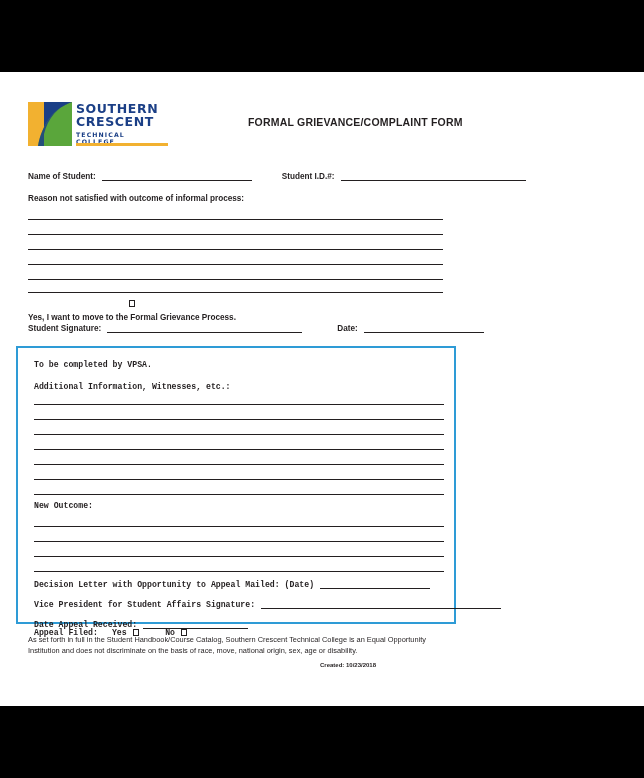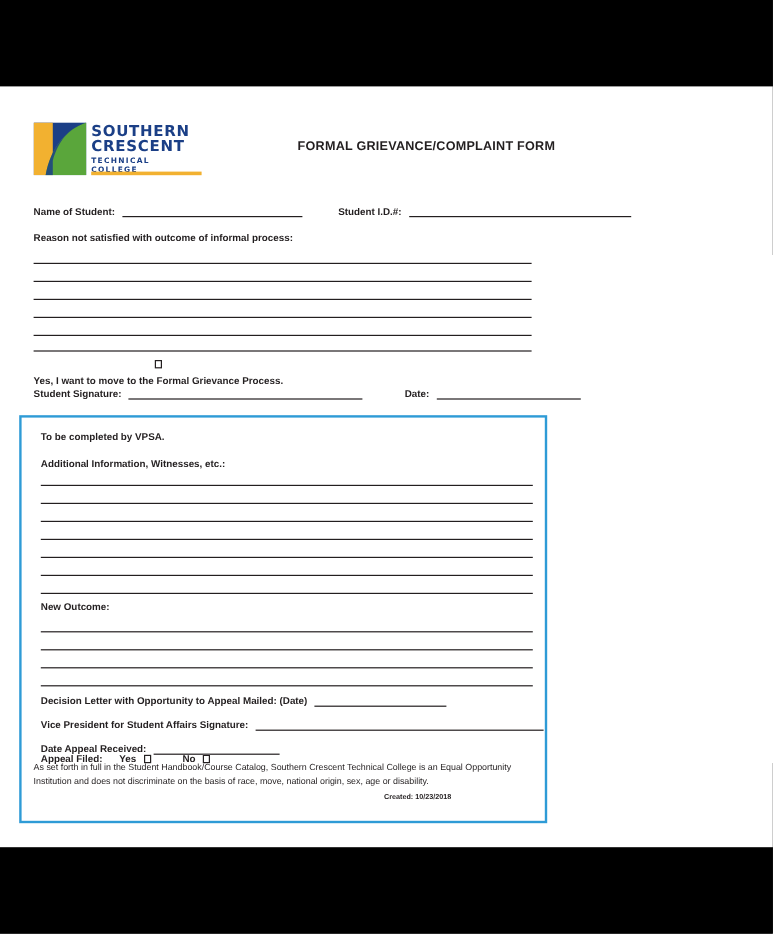--- a/index.html
+++ b/index.html
@@ -123,24 +123,25 @@
 
   #consent-row { position: absolute; left: 28px; top: 228px; display: flex; align-items: center; gap: 6px; flex-direction: column; }
   #sig-row { left: 28px; top: 252px; width: 588px; }
 
   
   #vpsa {
     position: absolute;
     left: 16px;
     top: 274px;
     width: 440px;
-    height: 340px;
+    height: 278px;
     border: 2px solid #2e9bd6;
     box-sizing: border-box;
     background: #ffffff;
+    font-family: Liberation Mono, monospace;
   }
   #vpsa .inner { position: relative; width: 100%; height: 100%; }
   .v-lbl { position: absolute; font-size: 8.2px; font-weight: bold; color: #231f20; white-space: nowrap; }
   .v-rule { position: absolute; left: 16px; width: 410px; border-bottom: 1px solid #231f20; }
 
   
   #footer-text {
     position: absolute;
     left: 28px;
     top: 562px;

